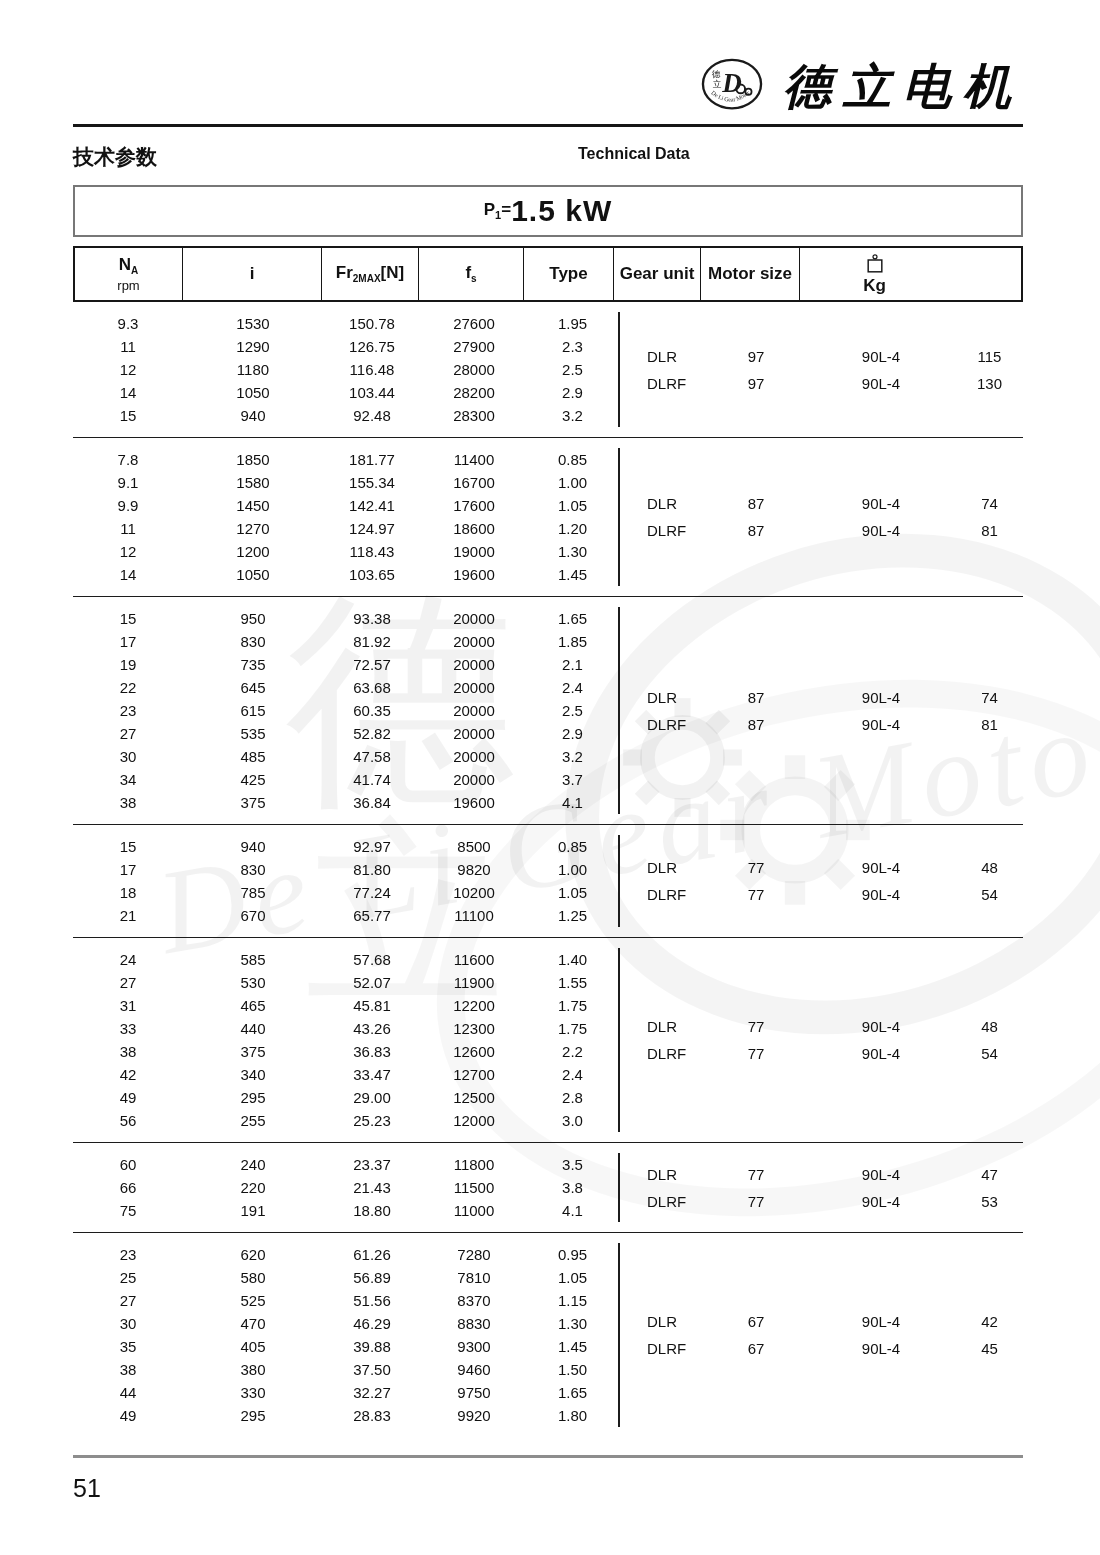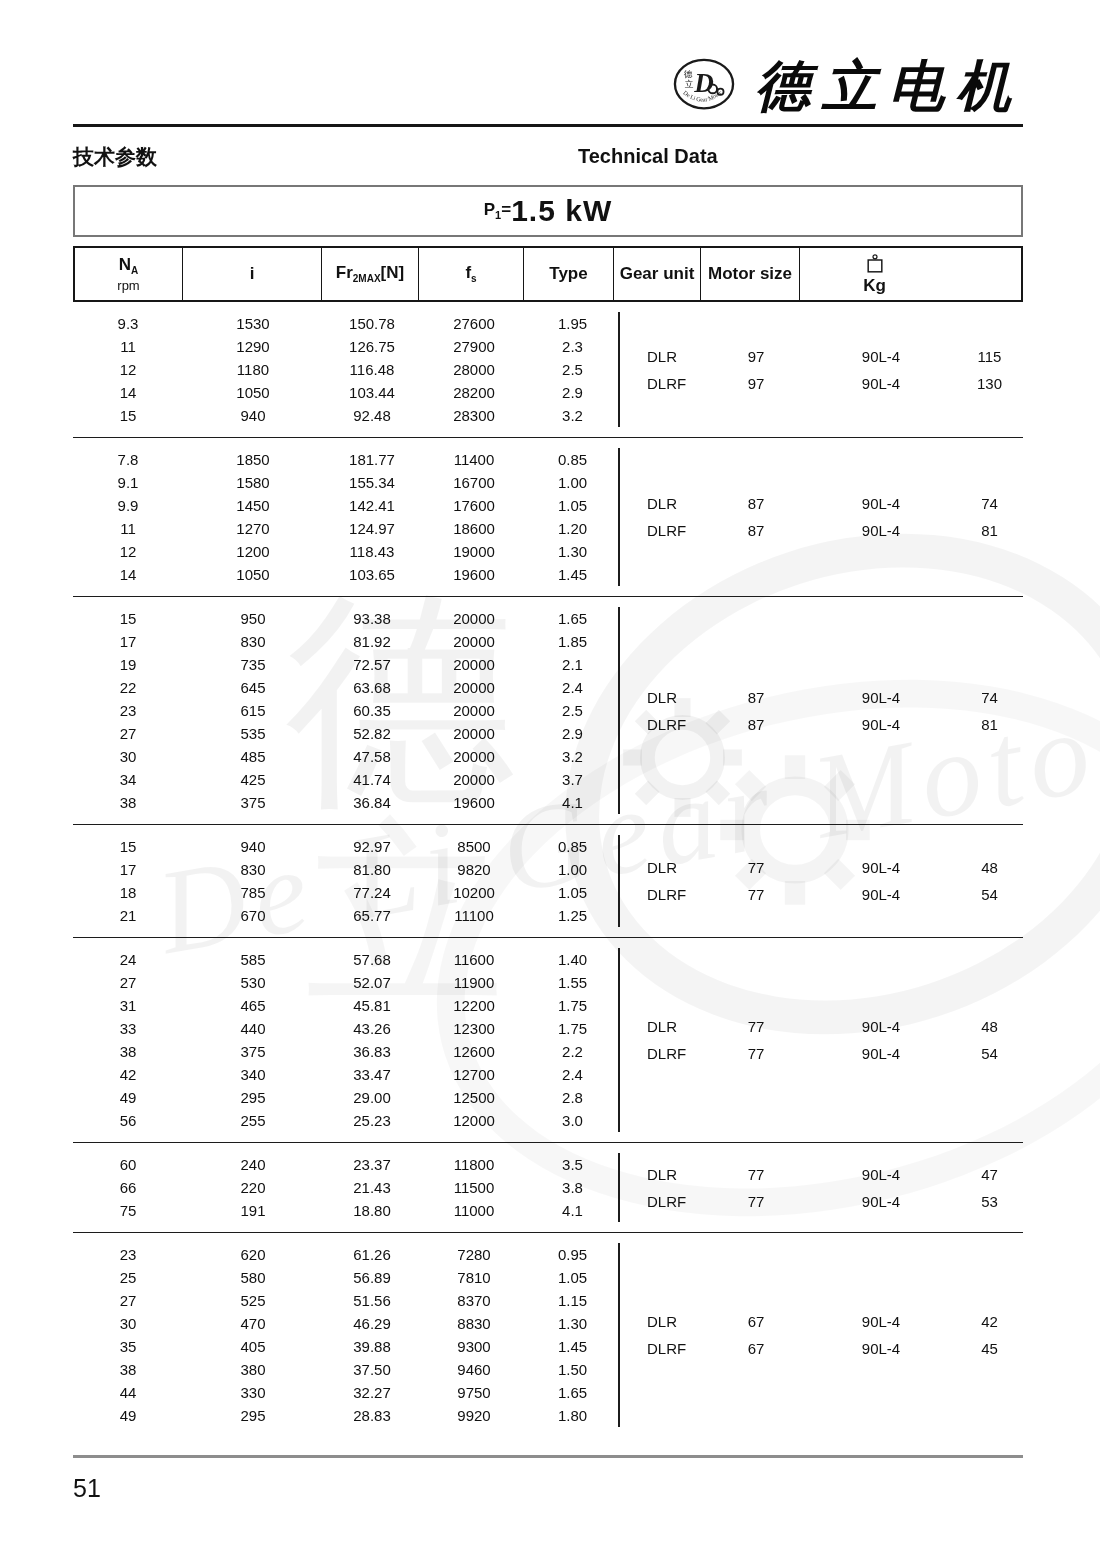--- a/index.html
+++ b/index.html
@@ -5,27 +5,27 @@
   html,body{margin:0;padding:0;background:#fff;}
   .page{position:relative;width:1100px;height:1555px;background:#fff;overflow:hidden;
         font-family:"Liberation Sans",sans-serif;color:#111;}
   .content{position:relative;z-index:1;width:950px;margin-left:73px;}
 
   
   .brandrow{display:flex;justify-content:flex-end;align-items:center;gap:20px;
             padding-top:56px;height:62px;}
   .badge{flex:0 0 auto;}
   .brand{font-family:"Liberation Serif",serif;font-weight:bold;font-style:italic;
-         font-size:55px;letter-spacing:12px;color:#0a0a0a;white-space:nowrap;}
+         font-size:48px;letter-spacing:12px;color:#0a0a0a;white-space:nowrap;}
   .header-rule{margin-top:6px;height:3px;background:#161616;}
 
   
   .titlerow{position:relative;margin-top:16px;height:30px;text-decoration:underline;}
   .title-cn{position:absolute;left:0;top:0;font-size:21px;font-weight:bold;}
-  .title-en{position:absolute;left:505px;top:2px;font-size:20px;font-weight:bold;}
+  .title-en{position:absolute;left:505px;top:2px;font-size:16px;font-weight:bold;}
 
   
   .power-box{margin-top:12px;height:48px;border:2px solid #777;
              display:flex;align-items:center;justify-content:center;background:transparent;}
   .p-label{font-size:17px;font-weight:bold;}
   .p-label sub{font-size:11px;}
   .p-value{font-size:30px;font-weight:bold;letter-spacing:1px;}
 
   
   .thead{margin-top:9px;height:56px;border:2.5px solid #161616;box-sizing:border-box;

